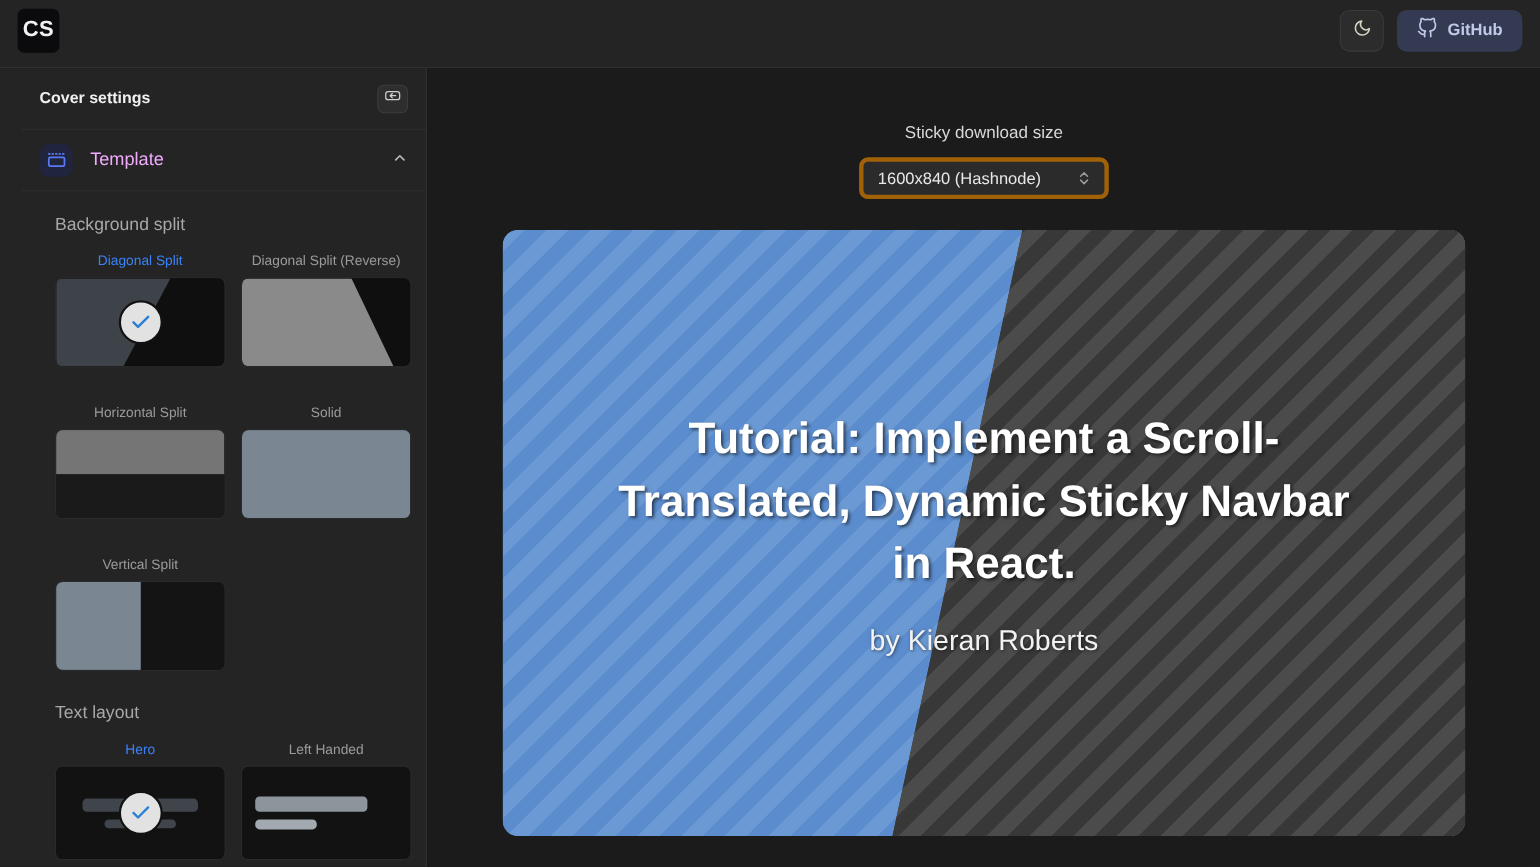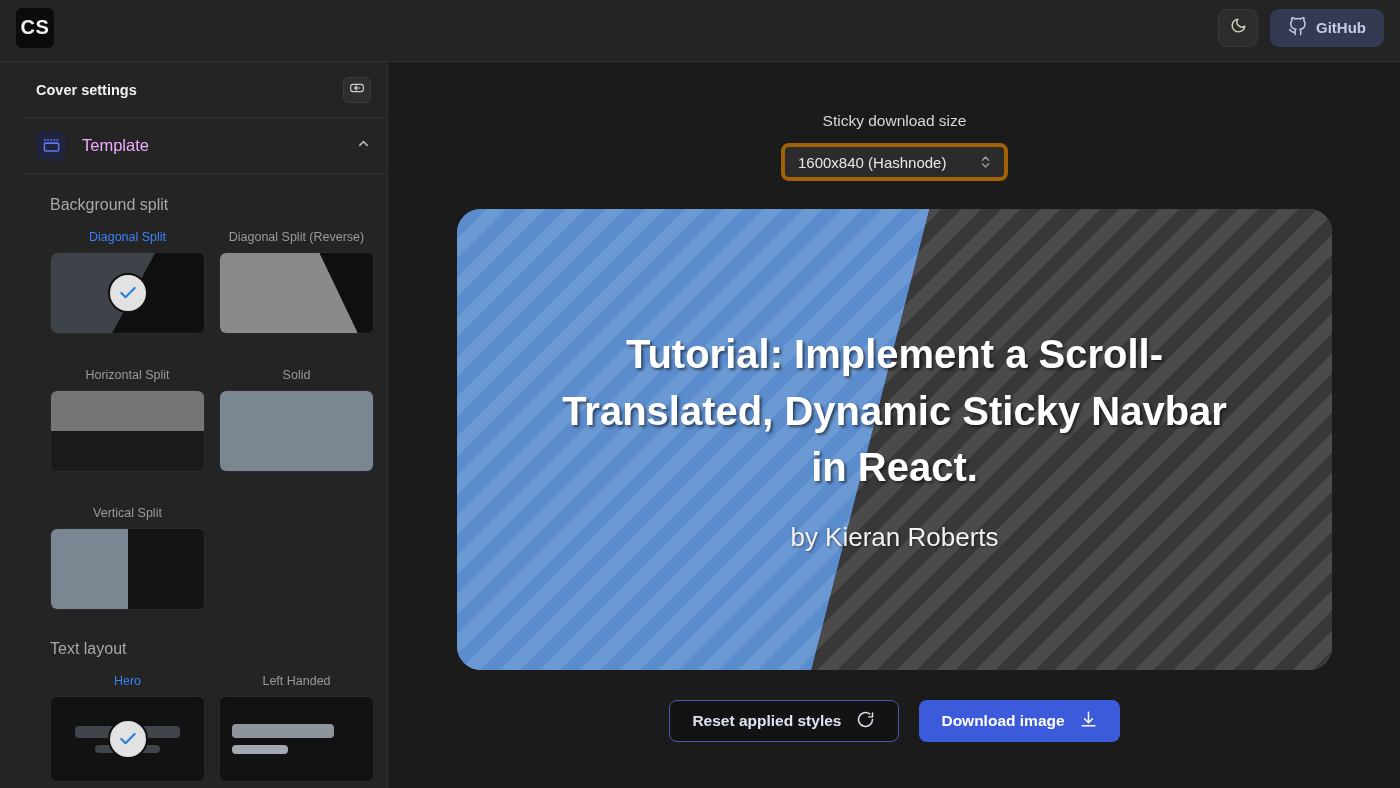--- a/index.html
+++ b/index.html
@@ -224,22 +224,22 @@
   }
   .stepper-arrows {
     display:flex; flex-direction:column; gap:1px;
     color:#9a9a9a; line-height:6px; font-size:9px;
   }
 
   
   #cover {
     position: absolute;
     left: 68px; top: 147px;
-    width: 875px; height: 461px;
-    border-radius: 24px;
+    width: 875px; height: 551px;
+    border-radius: 14px;
     overflow: hidden;
   }
   #cover-left {
     position: absolute; inset: 0;
     background-color: #5b8ccd;
     background-image: repeating-linear-gradient(
       -45deg,
       #5b8ccd 0px, #5b8ccd 14px,
       #6b99d3 14px, #6b99d3 28px
     );
@@ -467,36 +467,14 @@
 
   <div id="cover">
     <div id="cover-left"></div>
     <div id="cover-right"></div>
     <div id="cover-text">
       <div id="cover-title">Tutorial: Implement a Scroll-Translated, Dynamic Sticky Navbar in React.</div>
       <div id="cover-author">by Kieran Roberts</div>
     </div>
   </div>
 
-  <div id="actions">
-    <button id="reset-btn">
-      <span>Reset applied styles</span>
-      <span>
-        <svg width="21" height="21" viewBox="0 0 24 24" fill="none" stroke="#dfe3f2" stroke-width="1.7" stroke-linecap="round" stroke-linejoin="round">
-          <path d="M20 12a8 8 0 1 1-3.2-6.4"></path>
-          <path d="M20 4.5V9h-4.3"></path>
-        </svg>
-      </span>
-    </button>
-
-    <button id="download-btn">
-      <span>Download image</span>
-      <span>
-        <svg width="19" height="19" viewBox="0 0 24 24" fill="none" stroke="#ffffff" stroke-width="1.9" stroke-linecap="round" stroke-linejoin="round">
-          <path d="M12 3v12"></path>
-          <path d="M7 11l5 5 5-5"></path>
-          <path d="M4 20h16"></path>
-        </svg>
-      </span>
-    </button>
-  </div>
 
 </div>
 
 </body></html>

